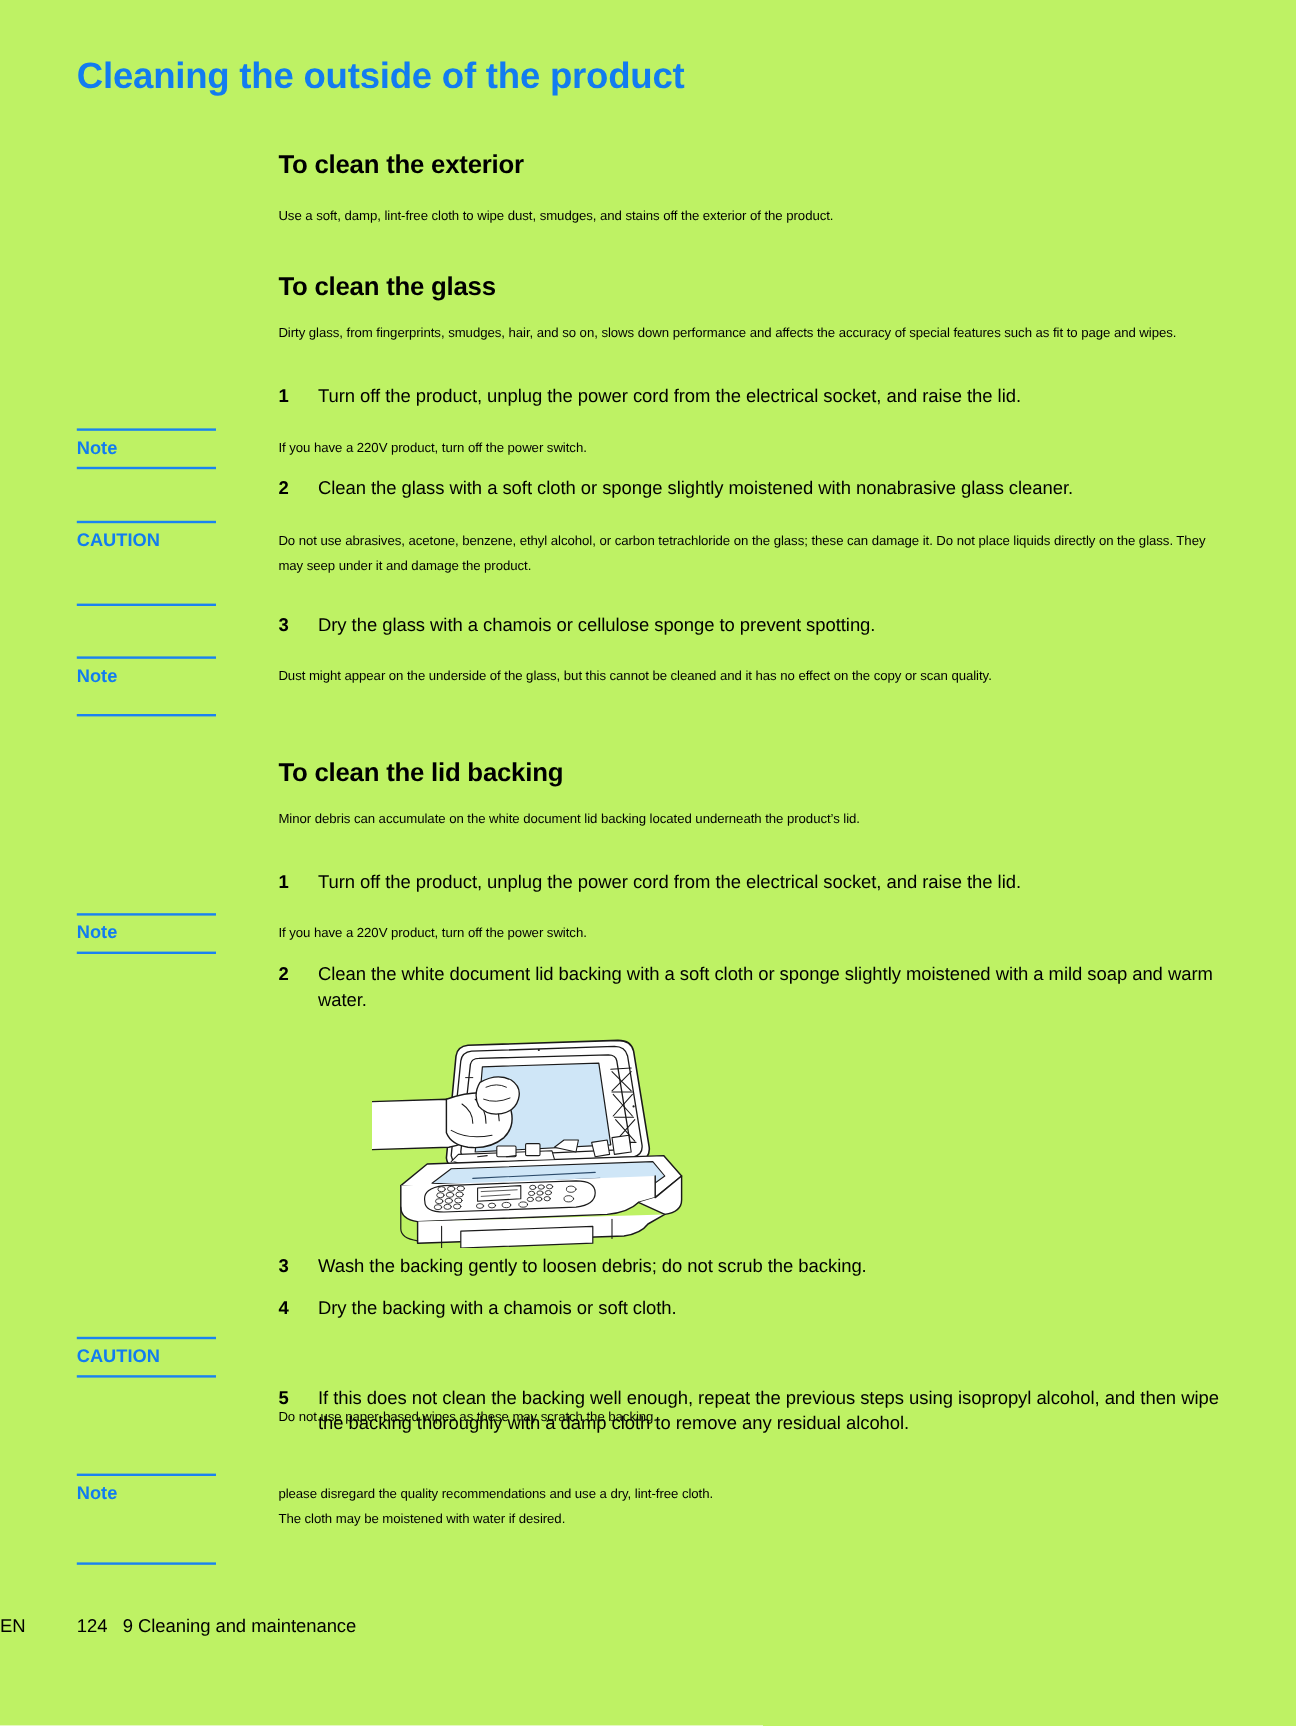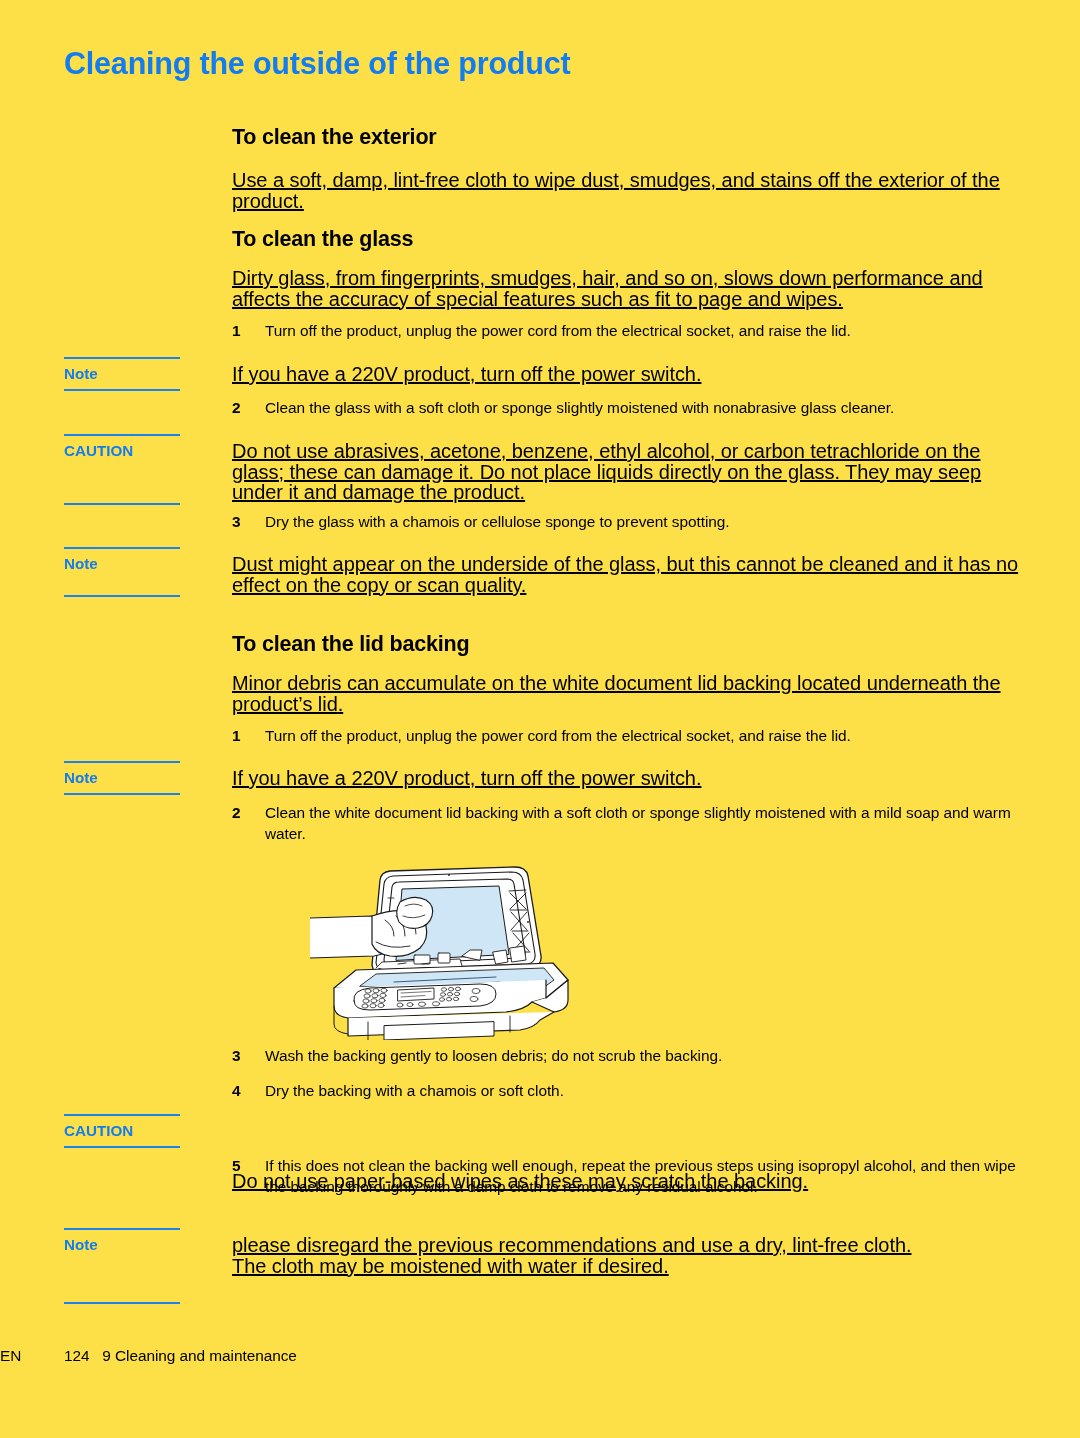--- a/index.html
+++ b/index.html
@@ -9,21 +9,21 @@
     background: #ffffff;
   }
   body {
     font-family: "Liberation Sans", sans-serif;
     color: #000000;
   }
   .page {
     position: relative;
     width: 1080px;
     height: 1438px;
-    background: #fde047;
+    background: #bef264;
     overflow: hidden;
   }
 
   
   .page-title {
     position: absolute;
     left: 64px;
     top: 47px;
     width: 940px;
     font-size: 30.5px;
@@ -44,26 +44,25 @@
   h2.sub {
     font-size: 21.5px;
     font-weight: bold;
     letter-spacing: -0.2px;
     margin: 0;
     line-height: 1.15;
     color: #000;
   }
 
   p.para {
-    font-size: 20px;
+    font-size: 11px;
     line-height: 20.6px;
     margin: 0;
     color: #000;
     letter-spacing: -0.05px;
-    text-decoration: underline;
   }
 
   
   .step {
     position: absolute;
     left: 232px;
     width: 790px;
     font-size: 15.4px;
     line-height: 20.6px;
     letter-spacing: -0.05px;
@@ -309,20 +308,20 @@
 
   <div class="step" style="top:1156px;">
     <span class="num">5</span>
     <span class="txt">If this does not clean the backing well enough, repeat the previous steps using isopropyl alcohol, and then wipe the backing thoroughly with a damp cloth to remove any residual alcohol.</span>
   </div>
 
   <div class="admon-label" style="top:1228px; height:76px;">
     <span class="lbl">Note</span>
   </div>
   <div class="body-col" style="top:1235px;">
-    <p class="para">please disregard the previous recommendations and use a dry, lint-free cloth.</p>
+    <p class="para">please disregard the quality recommendations and use a dry, lint-free cloth.</p>
     <p class="para">The cloth may be moistened with water if desired.</p>
   </div>
 
   <div class="footer-left">124   9 Cleaning and maintenance</div>
   <div class="footer-right">EN</div>
 
 </div>
 
 </body></html>

